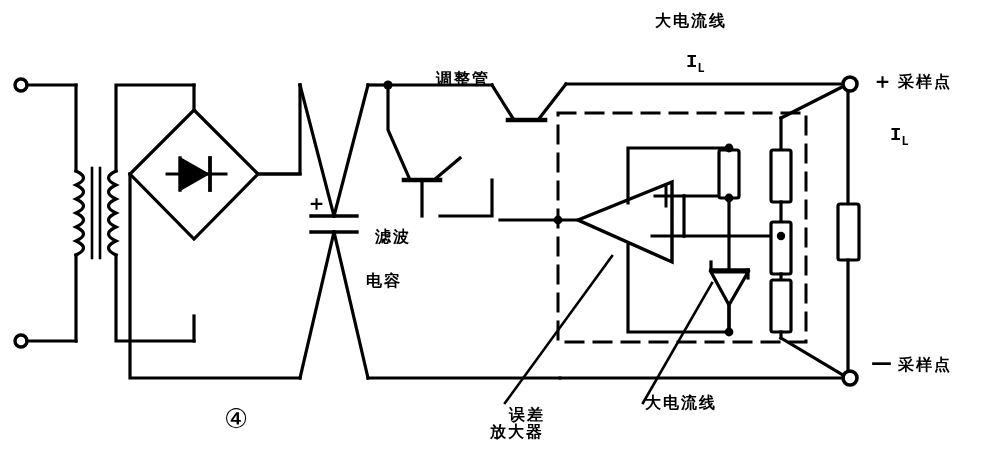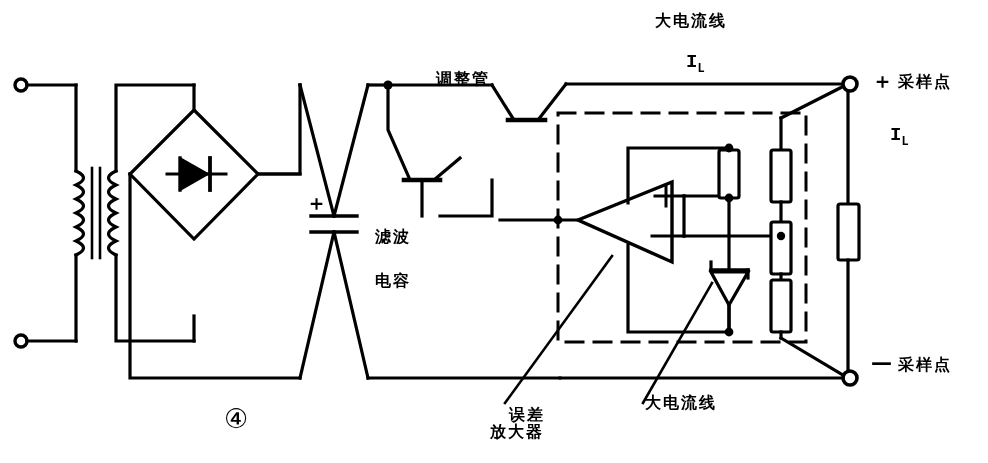--- a/index.html
+++ b/index.html
@@ -209,21 +209,21 @@
   <div class="lbl il" style="left:890px;top:125px;">
     <span>I</span><sub>L</sub>
   </div>
 
   <div class="lbl sign" style="left:871px;top:352px;">—</div>
   <div class="lbl cn" style="left:898px;top:356px;">采样点</div>
 
   <div class="lbl sign" style="left:306px;top:192px;">＋</div>
 
   <div class="lbl cn" style="left:375px;top:228px;">滤波</div>
-  <div class="lbl cn" style="left:375px;top:272px;">电容</div>
+  <div class="lbl cn" style="left:366px;top:272px;">电容</div>
 
   <div class="lbl cn" style="left:509px;top:406px;">误差</div>
   <div class="lbl cn" style="left:490px;top:423px;">放大器</div>
 
   <div class="lbl cn" style="left:645px;top:394px;">大电流线</div>
 
   <div class="lbl fignum" style="left:224px;top:404px;">④</div>
 
 </div>
 

